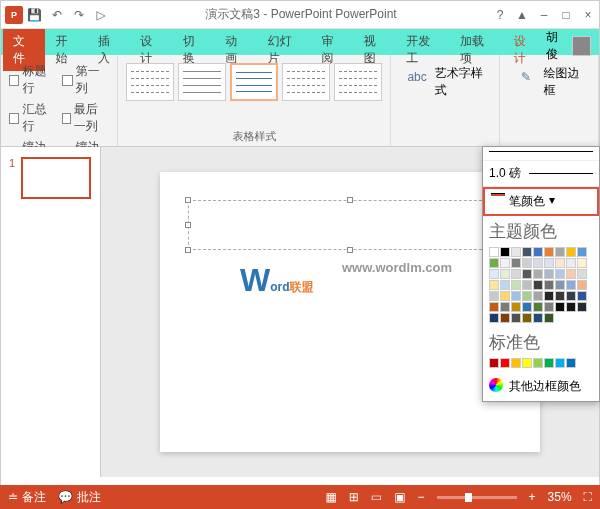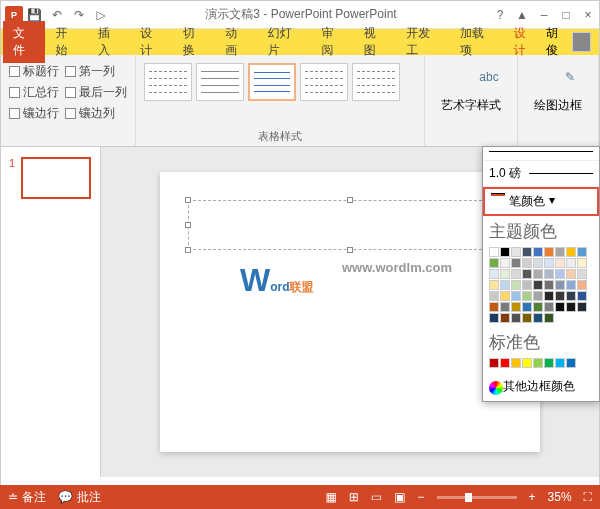--- a/index.html
+++ b/index.html
@@ -4,39 +4,39 @@
 <style>
 *{margin:0;padding:0;box-sizing:border-box;font-family:"Microsoft YaHei",sans-serif;font-size:12px}
 body{width:600px;height:509px;background:#fff;overflow:hidden;border:1px solid #ccc}
 .titlebar{height:28px;background:#fff;display:flex;align-items:center;padding:0 4px;border-bottom:1px solid #e1e1e1}
 .app-icon{width:18px;height:18px;background:#d24726;color:#fff;display:flex;align-items:center;justify-content:center;font-size:9px;font-weight:bold;border-radius:2px;margin-right:4px}
 .qat{display:flex;gap:6px;align-items:center}
 .qat-btn{width:16px;height:16px;display:flex;align-items:center;justify-content:center;color:#666;cursor:pointer}
 .title-text{flex:1;text-align:center;color:#666;font-size:12px}
 .win-ctrl{display:flex;gap:8px;align-items:center}
 .win-btn{width:14px;height:14px;color:#666;cursor:pointer;display:flex;align-items:center;justify-content:center}
-.ribbon-tabs{height:26px;background:#fde047;display:flex;align-items:center;padding-left:2px}
+.ribbon-tabs{height:26px;background:#5eead4;display:flex;align-items:flex-start;padding-left:2px}
 .tab{padding:4px 10px;color:#444;cursor:pointer;font-size:12px}
 .tab.file{background:#d24726;color:#fff}
 .tab.active{color:#d24726}
 .user-area{margin-left:auto;display:flex;align-items:center;padding-right:8px;gap:4px}
 .avatar{width:20px;height:20px;background:#888;border:1px solid #ccc}
 .ribbon{height:92px;background:#f3f3f3;border-bottom:1px solid #ccc;display:flex}
 .group{border-right:1px solid #ddd;padding:4px 8px 2px;display:flex;flex-direction:column}
 .group-label{font-size:11px;color:#666;text-align:center;margin-top:auto;padding-top:2px}
 .checkboxes{display:grid;grid-template-columns:auto auto;gap:4px 6px;padding:4px 0}
 .chk{display:flex;align-items:center;gap:3px;font-size:11px;color:#444}
 .chk-box{width:11px;height:11px;border:1px solid #888;background:#fff}
 .styles-row{display:flex;gap:4px;padding:4px 0}
 .style-preset{width:48px;height:38px;border:1px solid #ccc;background:#fff;display:flex;flex-direction:column;justify-content:space-around;padding:4px;cursor:pointer}
 .style-preset.sel{border:2px solid #f4b183}
 .style-line{height:1px;background:#888}
 .style-line.dash{border-top:1px dashed #888;background:none;height:0}
 .style-line.blue{background:#4472c4}
-.vert-btn{padding:6px 8px;display:flex;flex-direction:column;align-items:flex-end;gap:8px;cursor:pointer}
+.vert-btn{padding:6px 8px;display:flex;flex-direction:row;align-items:flex-start;gap:8px;cursor:pointer}
 .vert-btn .icon{width:24px;height:24px;display:flex;align-items:center;justify-content:center;color:#579}
 .content{display:flex;height:330px;background:#eaeaea}
 .thumb-panel{width:100px;background:#fff;border-right:1px solid #ccc;padding:10px 8px}
 .thumb-num{font-size:11px;color:#d24726;float:left}
 .thumb{width:70px;height:42px;border:2px solid #d24726;background:#fff;margin-left:12px}
 .slide-area{flex:1;position:relative;display:flex;align-items:center;justify-content:center}
 .slide{width:380px;height:280px;background:#fff;box-shadow:0 2px 6px rgba(0,0,0,0.2);position:relative}
 .text-box{position:absolute;top:28px;left:28px;right:28px;height:50px;border:1px dashed #aaa}
 .text-box .handle{width:6px;height:6px;background:#fff;border:1px solid #888;position:absolute}
 .h-tl{top:-4px;left:-4px}.h-tr{top:-4px;right:-4px}.h-bl{bottom:-4px;left:-4px}.h-br{bottom:-4px;right:-4px}
@@ -50,21 +50,21 @@
 .dropdown{position:absolute;right:0;top:146px;width:118px;background:#fff;border:1px solid #999;box-shadow:0 2px 8px rgba(0,0,0,0.3);z-index:10}
 .dd-row{padding:4px 6px;display:flex;align-items:center;gap:4px;font-size:11px;border-bottom:1px solid #eee}
 .dd-weight{padding:4px 6px;border-bottom:1px solid #eee}
 .weight-line{height:1px;background:#000;margin-bottom:4px}
 .pen-color{border:2px solid #e74c3c;padding:4px 6px;display:flex;align-items:flex-start;gap:4px;font-size:11px;cursor:pointer}
 .pen-icon{width:14px;height:3px;background:#000;border-bottom:2px solid #d24726}
 .color-section{padding:4px 6px}
 .color-label{font-size:17px;color:#666;margin-bottom:4px}
 .color-grid{display:flex;flex-wrap:wrap;gap:1px}
 .color-cell{width:10px;height:10px;border:1px solid #ccc;cursor:pointer}
-.more-colors{padding:6px;display:flex;align-items:flex-end;font-size:11px;cursor:pointer}
+.more-colors{padding:6px;display:flex;align-items:flex-start;gap:6px;font-size:11px;cursor:pointer}
 .color-wheel{width:14px;height:14px;border-radius:50%;background:conic-gradient(red,yellow,lime,cyan,blue,magenta,red)}
 .statusbar{position:absolute;bottom:0;left:0;right:0;height:24px;background:#d24726;display:flex;align-items:center;color:#fff;padding:0 8px;gap:12px;font-size:11px}
 .sb-item{display:flex;align-items:center;gap:4px;cursor:pointer}
 .sb-spacer{flex:1}
 .zoom-slider{width:80px;height:3px;background:rgba(255,255,255,0.4);position:relative}
 .zoom-thumb{width:7px;height:9px;background:#fff;position:absolute;left:28px;top:-3px}
 </style>
 </head>
 <body>
 

